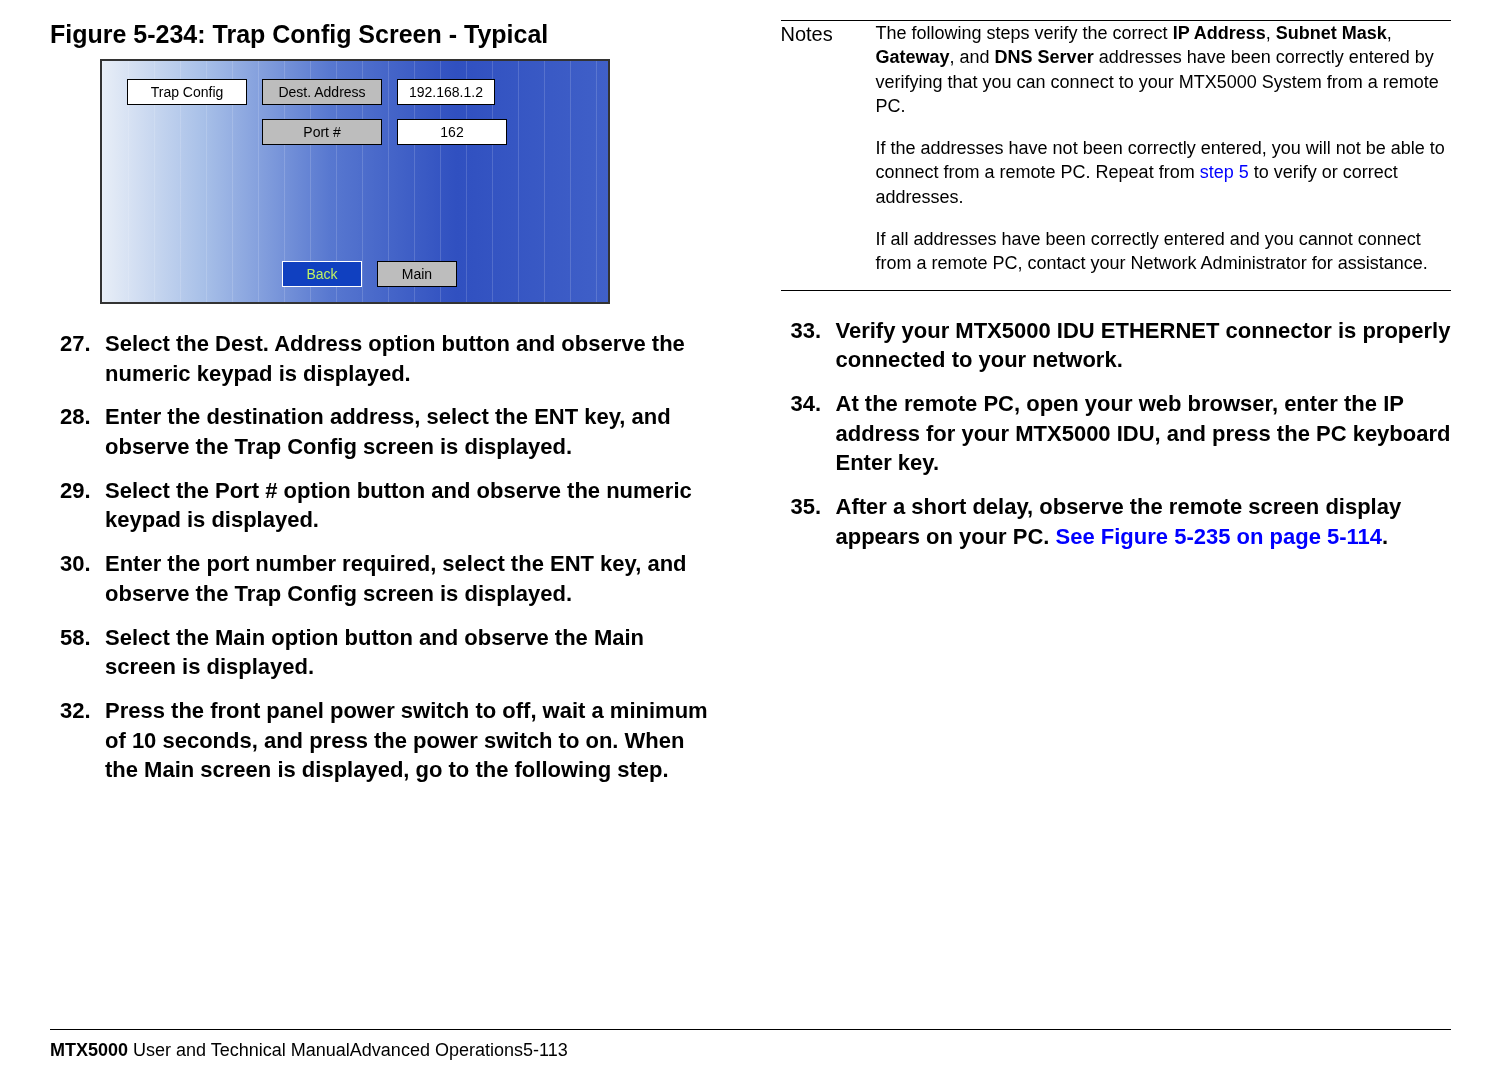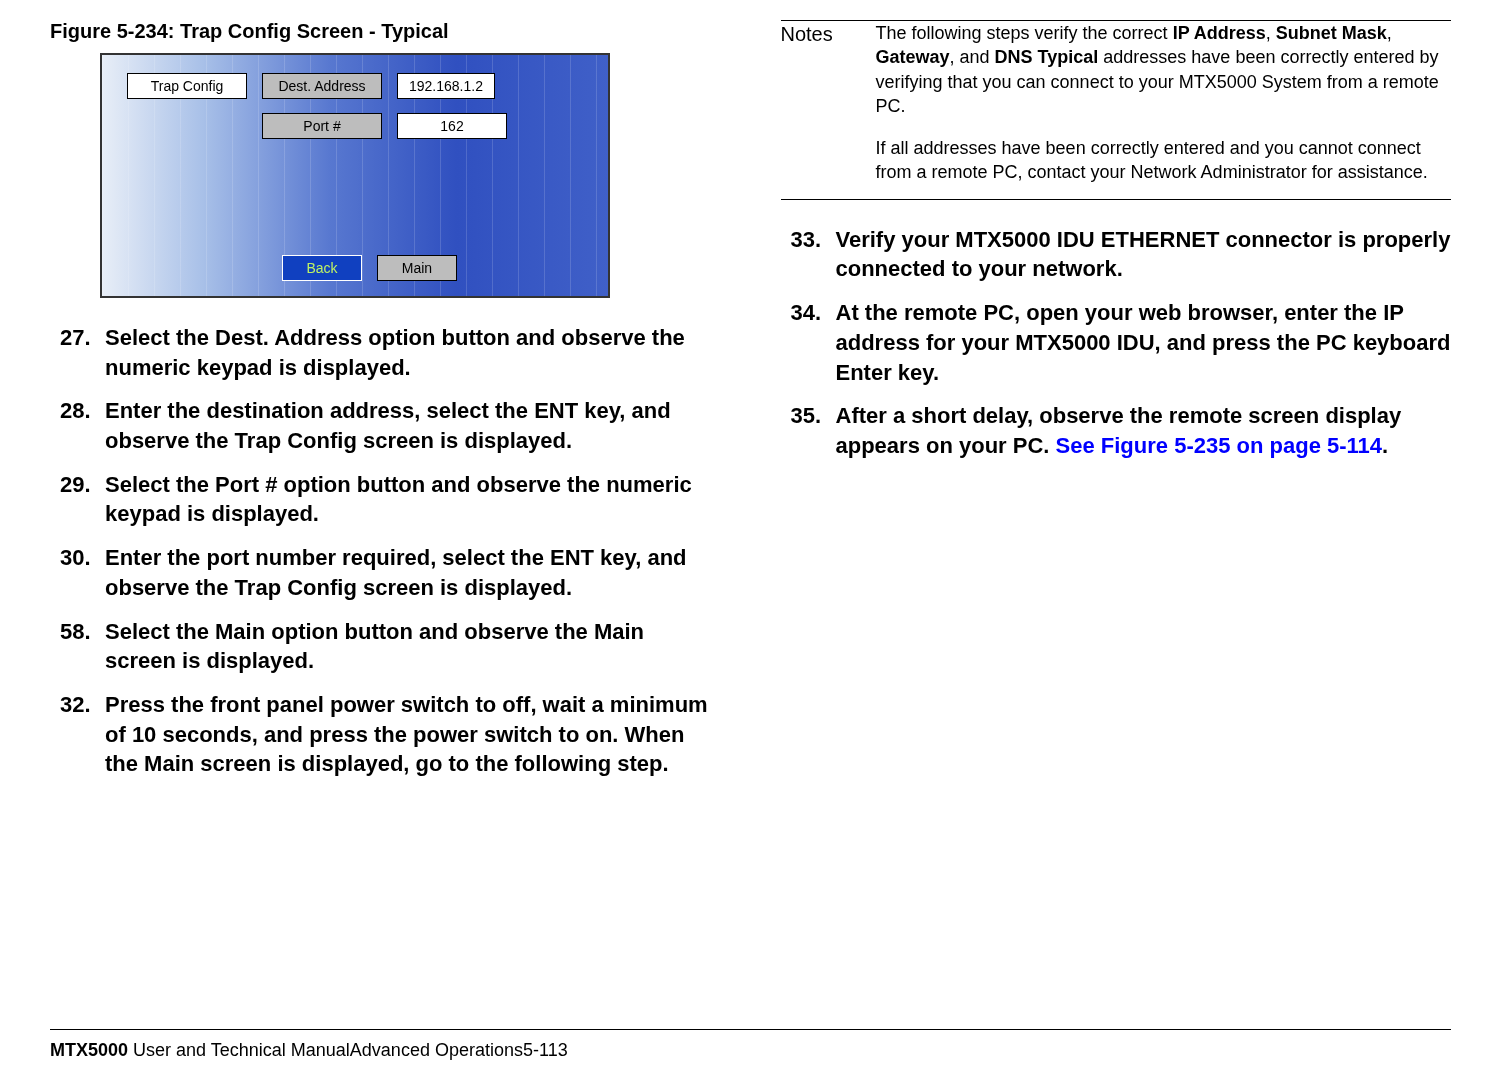--- a/index.html
+++ b/index.html
@@ -17,21 +17,21 @@
     }
     .page-content {
       display: flex;
       gap: 60px;
     }
     .column {
       flex: 1;
       min-width: 0;
     }
     .figure-title {
-      font-size: 20px;
+      font-size: 25px;
       font-weight: bold;
       margin-bottom: 10px;
     }
     .screen-mockup {
       width: 510px;
       height: 245px;
       margin-left: 50px;
       border: 2px solid #333;
       background: linear-gradient(to right, #e8eef7 0%, #a8c0e8 20%, #5878d0 45%, #3050c0 70%, #4060c8 100%);
       position: relative;
@@ -158,21 +158,22 @@
         <div class="step-num">32.</div>
         <div class="step-text"><span>Press the front panel power switch to off, wait a minimum of 10 seconds, and press the power switch to on.  When the Main screen is displayed, go to the following step.</span></div>
       </div>
     </div>
   </div>
 
   <div class="column">
     <div class="notes-block">
       <div class="notes-label">Notes</div>
       <div class="notes-text">
-        <p><span>The following steps verify the correct </span><b>IP Address</b><span>, </span><b>Subnet Mask</b><span>, </span><b>Gateway</b><span>, and </span><b>DNS Typical</b><span> addresses have been correctly entered by verifying that you can connect to your MTX5000 System from a remote PC.</span></p>
+        <p><span>The following steps verify the correct </span><b>IP Address</b><span>, </span><b>Subnet Mask</b><span>, </span><b>Gateway</b><span>, and </span><b>DNS Server</b><span> addresses have been correctly entered by verifying that you can connect to your MTX5000 System from a remote PC.</span></p>
+        <p><span>If the addresses have not been correctly entered, you will not be able to connect from a remote PC. Repeat from </span><span class="blue-link">step 5</span><span> to verify or correct addresses.</span></p>
         <p>If all addresses have been correctly entered and you cannot connect from a remote PC, contact your Network Administrator for assistance.</p>
       </div>
     </div>
     <div class="steps">
       <div class="step">
         <div class="step-num">33.</div>
         <div class="step-text"><span>Verify your MTX5000 IDU </span><b>ETHERNET</b><span> connector is properly connected to your network.</span></div>
       </div>
       <div class="step">
         <div class="step-num">34.</div>

